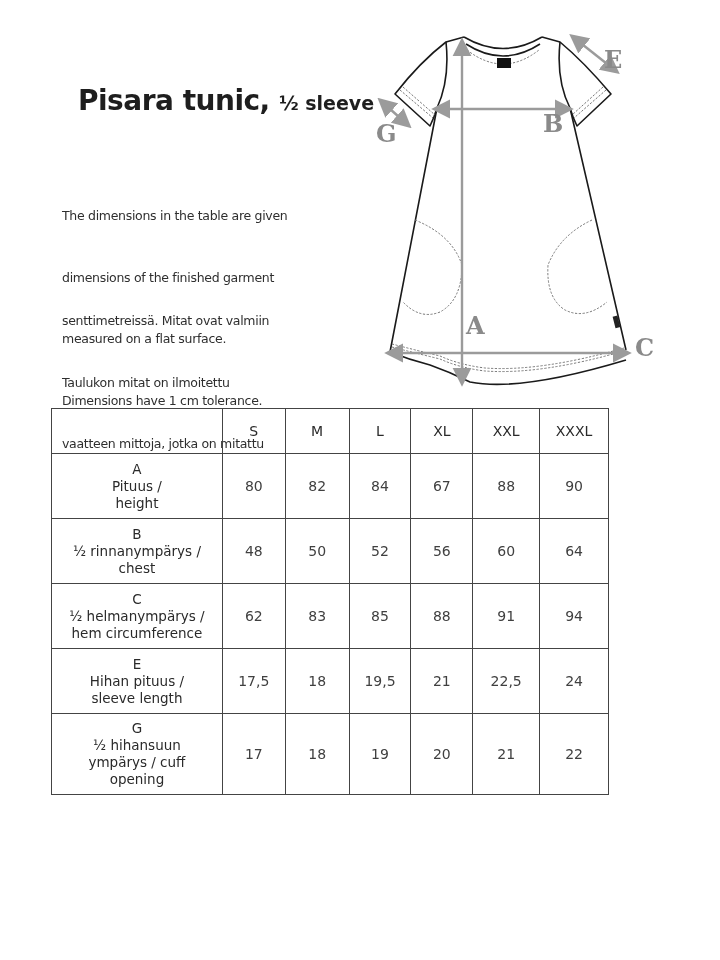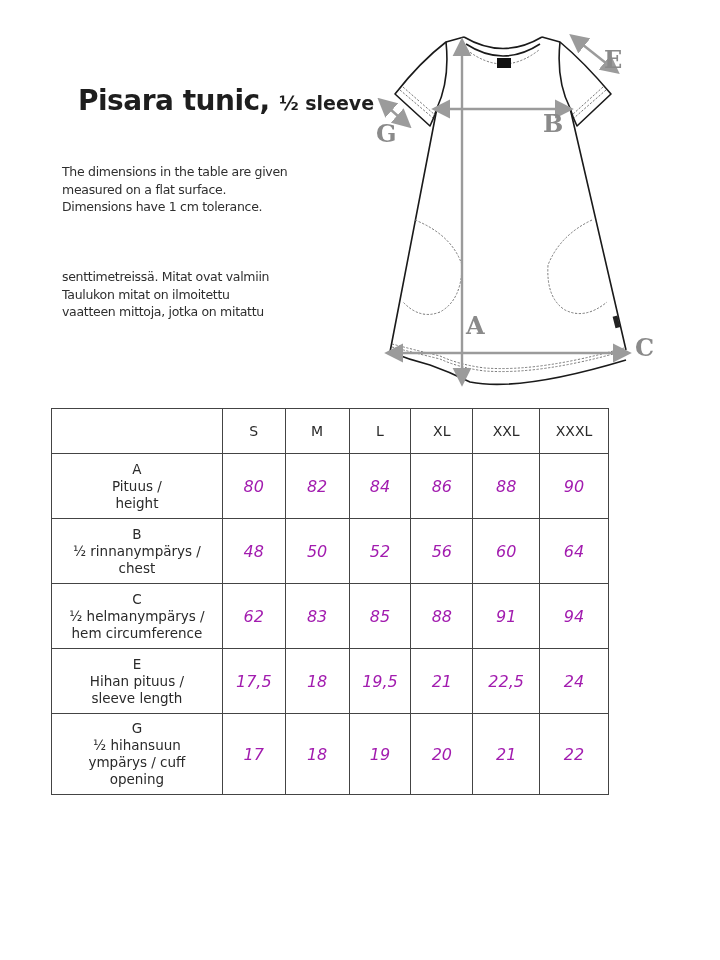--- a/index.html
+++ b/index.html
@@ -38,21 +38,21 @@
       width: 280px;
       margin: 0;
       font-family: "DejaVu Sans", sans-serif;
       font-size: 12.5px;
       line-height: 17.6px;
       color: #2e2e2e;
       letter-spacing: -0.3px;
     }
     .desc-en { top: 163px; }
     .desc-fi { top: 268px; }
-    .desc-line { display: block; white-space: nowrap; }
+    .desc-line { display: block; white-space: nowrap; margin-top: 44px; }
 
     svg.diagram {
       position: absolute;
       left: 370px;
       top: 20px;
       width: 310px;
       height: 375px;
     }
     .dim-letter {
       font-family: "DejaVu Serif", serif;
@@ -82,23 +82,22 @@
       height: 44px;
       color: #2a2a2a;
     }
     table.sizes td.label {
       width: 170px;
       font-size: 13.5px;
       line-height: 17px;
       color: #2a2a2a;
     }
     table.sizes td.val {
-      font-size: 16px;
-      color: #a21caf;
-      font-style: italic;
+      font-size: 14px;
+      color: #404040;
     }
     .row-a td { height: 64px; }
     .row-b td { height: 64px; }
     .row-c td { height: 64px; }
     .row-e td { height: 64px; }
     .row-g td { height: 80px; }
     .lbl-line { display: block; white-space: nowrap; }
     col.c-label { width: 171px; }
     col.c-s { width: 63px; }
     col.c-m { width: 64px; }
@@ -110,20 +109,21 @@
 </head>
 <body>
 
 <h1 class="title">
   <span>Pisara tunic,</span>
   <span class="sub">½ sleeve</span>
 </h1>
 
 <p class="desc desc-en">
   <span class="desc-line">The dimensions in the table are given</span>
+  <span class="desc-line">dimensions of the finished garment</span>
   <span class="desc-line">measured on a flat surface.</span>
   <span class="desc-line">Dimensions have 1 cm tolerance.</span>
 </p>
 
 <p class="desc desc-fi">
   <span class="desc-line">senttimetreissä. Mitat ovat valmiin</span>
   <span class="desc-line">Taulukon mitat on ilmoitettu</span>
   <span class="desc-line">vaatteen mittoja, jotka on mitattu</span>
 </p>
 
@@ -205,21 +205,21 @@
   <tbody>
     <tr class="row-a">
       <td class="label">
         <span class="lbl-line">A</span>
         <span class="lbl-line">Pituus /</span>
         <span class="lbl-line">height</span>
       </td>
       <td class="val">80</td>
       <td class="val">82</td>
       <td class="val">84</td>
-      <td class="val">86</td>
+      <td class="val">67</td>
       <td class="val">88</td>
       <td class="val">90</td>
     </tr>
     <tr class="row-b">
       <td class="label">
         <span class="lbl-line">B</span>
         <span class="lbl-line">½  rinnanympärys /</span>
         <span class="lbl-line">chest</span>
       </td>
       <td class="val">48</td>

